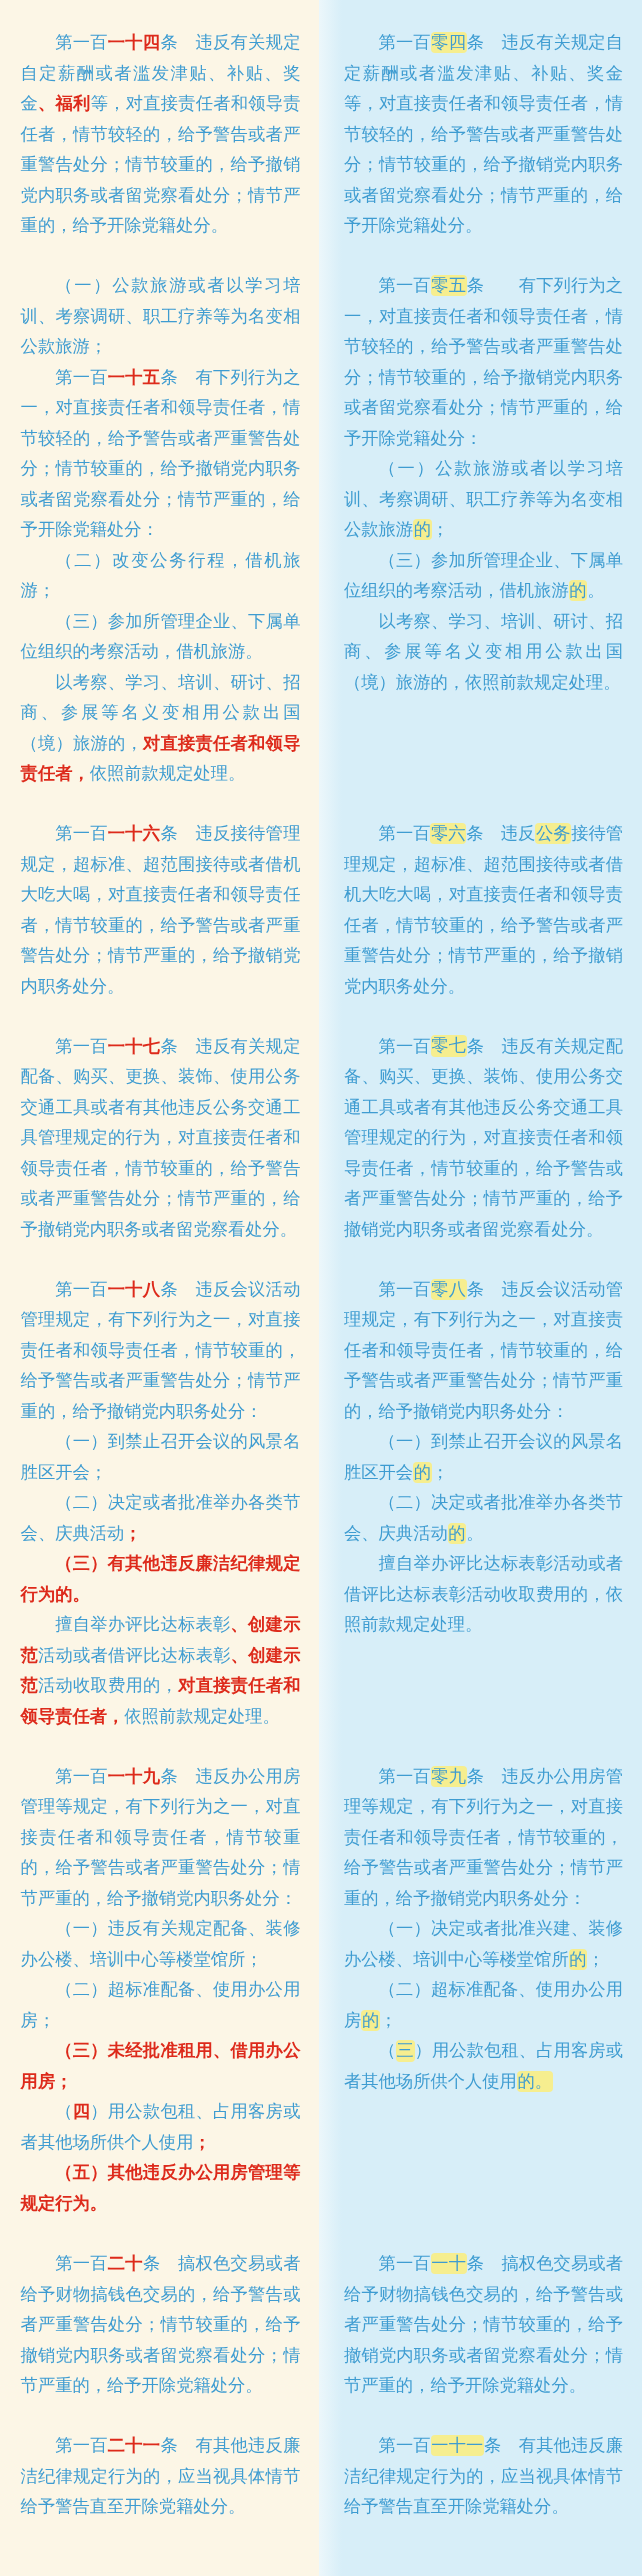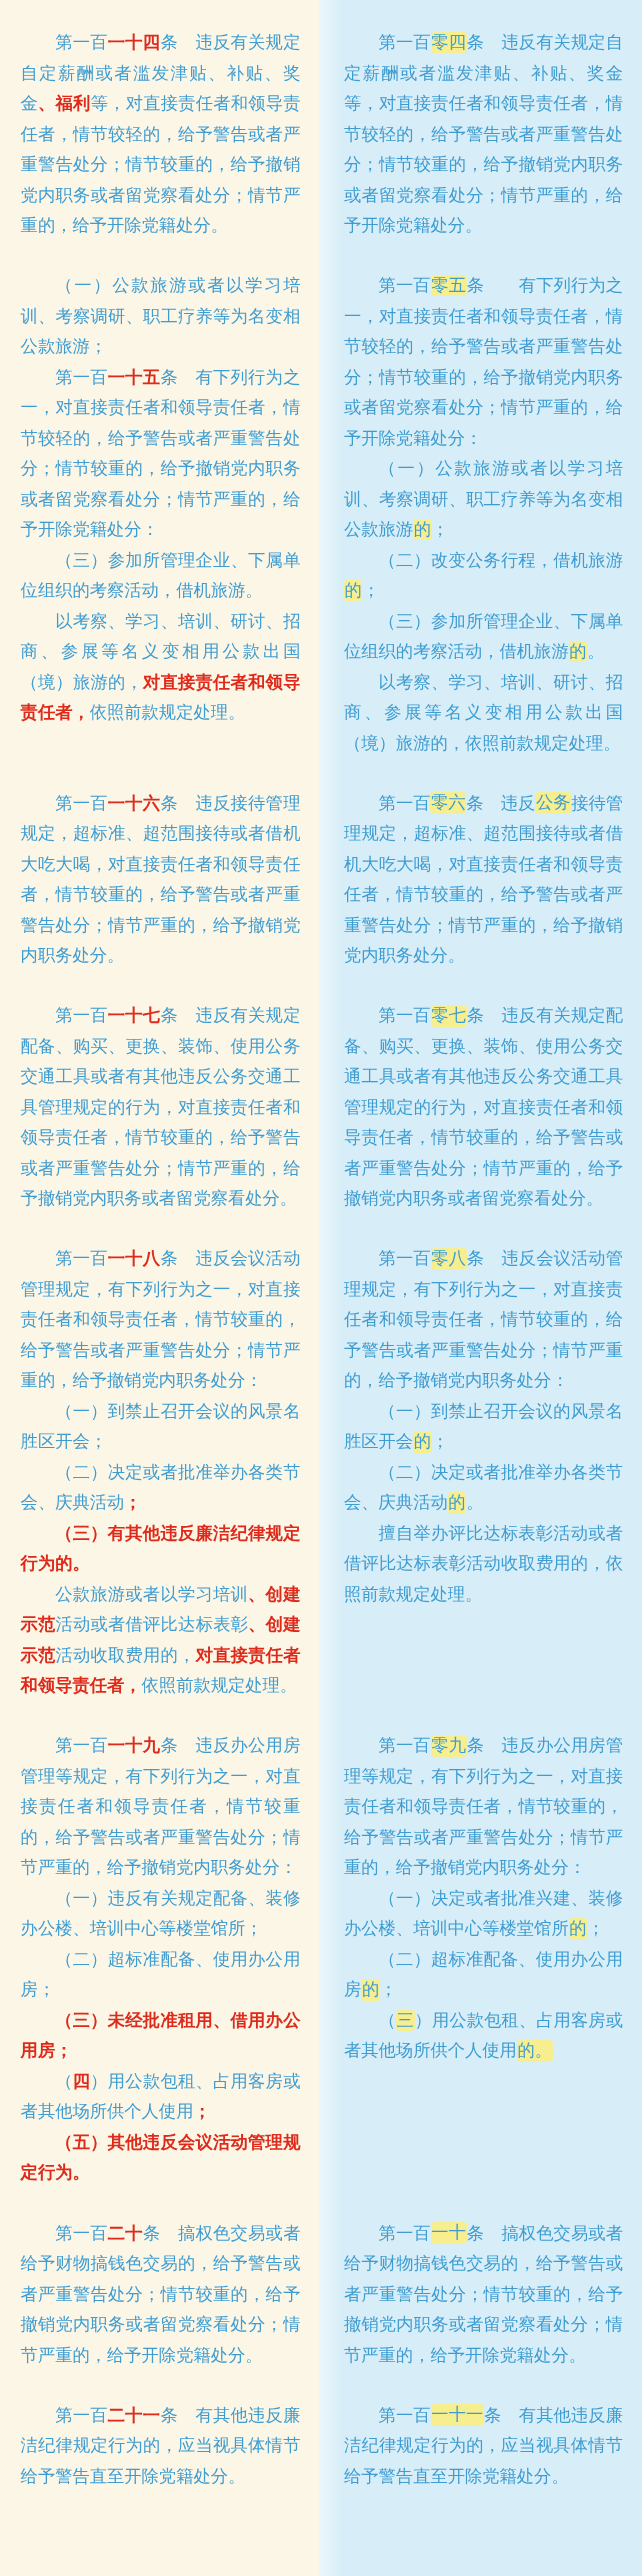--- a/index.html
+++ b/index.html
@@ -73,62 +73,62 @@
   <div class="grid">
       <div class="cell left first">
         <p class="para"><span>第一百</span><span class="em-red">一十四</span><span>条　违反有关规定自定薪酬或者滥发津贴、补贴、奖金</span><span class="em-red">、福利</span><span>等，对直接责任者和领导责任者，情节较轻的，给予警告或者严重警告处分；情节较重的，给予撤销党内职务或者留党察看处分；情节严重的，给予开除党籍处分。</span></p>
       </div>
       <div class="cell right first">
         <p class="para"><span>第一百</span><span class="hl">零四</span><span>条　违反有关规定自定薪酬或者滥发津贴、补贴、奖金等，对直接责任者和领导责任者，情节较轻的，给予警告或者严重警告处分；情节较重的，给予撤销党内职务或者留党察看处分；情节严重的，给予开除党籍处分。</span></p>
       </div>
       <div class="cell left">
         <p class="para"><span>（一）公款旅游或者以学习培训、考察调研、职工疗养等为名变相公款旅游；</span></p>
         <p class="para"><span>第一百</span><span class="em-red">一十五</span><span>条　有下列行为之一，对直接责任者和领导责任者，情节较轻的，给予警告或者严重警告处分；情节较重的，给予撤销党内职务或者留党察看处分；情节严重的，给予开除党籍处分：</span></p>
+        <p class="para"><span>（二）改变公务行程，借机旅游；</span></p>
         <p class="para"><span>（三）参加所管理企业、下属单位组织的考察活动，借机旅游。</span></p>
         <p class="para"><span>以考察、学习、培训、研讨、招商、参展等名义变相用公款出国（境）旅游的，</span><span class="em-red">对直接责任者和领导责任者，</span><span>依照前款规定处理。</span></p>
       </div>
       <div class="cell right">
         <p class="para"><span>第一百</span><span class="hl">零五</span><span>条　　有下列行为之一，对直接责任者和领导责任者，情节较轻的，给予警告或者严重警告处分；情节较重的，给予撤销党内职务或者留党察看处分；情节严重的，给予开除党籍处分：</span></p>
         <p class="para"><span>（一）公款旅游或者以学习培训、考察调研、职工疗养等为名变相公款旅游</span><span class="hl">的</span><span>；</span></p>
-        <p class="para"><span>（二）改变公务行程，借机旅游</span><span class="hl">的</span><span>；</span></p>
         <p class="para"><span>（三）参加所管理企业、下属单位组织的考察活动，借机旅游</span><span class="hl">的</span><span>。</span></p>
         <p class="para"><span>以考察、学习、培训、研讨、招商、参展等名义变相用公款出国（境）旅游的，依照前款规定处理。</span></p>
       </div>
       <div class="cell left">
         <p class="para"><span>第一百</span><span class="em-red">一十六</span><span>条　违反接待管理规定，超标准、超范围接待或者借机大吃大喝，对直接责任者和领导责任者，情节较重的，给予警告或者严重警告处分；情节严重的，给予撤销党内职务处分。</span></p>
       </div>
       <div class="cell right">
         <p class="para"><span>第一百</span><span class="hl">零六</span><span>条　违反</span><span class="hl">公务</span><span>接待管理规定，超标准、超范围接待或者借机大吃大喝，对直接责任者和领导责任者，情节较重的，给予警告或者严重警告处分；情节严重的，给予撤销党内职务处分。</span></p>
       </div>
       <div class="cell left">
         <p class="para"><span>第一百</span><span class="em-red">一十七</span><span>条　违反有关规定配备、购买、更换、装饰、使用公务交通工具或者有其他违反公务交通工具管理规定的行为，对直接责任者和领导责任者，情节较重的，给予警告或者严重警告处分；情节严重的，给予撤销党内职务或者留党察看处分。</span></p>
       </div>
       <div class="cell right">
         <p class="para"><span>第一百</span><span class="hl">零七</span><span>条　违反有关规定配备、购买、更换、装饰、使用公务交通工具或者有其他违反公务交通工具管理规定的行为，对直接责任者和领导责任者，情节较重的，给予警告或者严重警告处分；情节严重的，给予撤销党内职务或者留党察看处分。</span></p>
       </div>
       <div class="cell left">
         <p class="para"><span>第一百</span><span class="em-red">一十八</span><span>条　违反会议活动管理规定，有下列行为之一，对直接责任者和领导责任者，情节较重的，给予警告或者严重警告处分；情节严重的，给予撤销党内职务处分：</span></p>
         <p class="para"><span>（一）到禁止召开会议的风景名胜区开会；</span></p>
         <p class="para"><span>（二）决定或者批准举办各类节会、庆典活动</span><span class="em-red">；</span></p>
         <p class="para"><span class="em-red">（三）有其他违反廉洁纪律规定行为的。</span></p>
-        <p class="para"><span>公款旅游或者以学习培训</span><span class="em-red">、创建示范</span><span>活动或者借评比达标表彰</span><span class="em-red">、创建示范</span><span>活动收取费用的，</span><span class="em-red">对直接责任者和领导责任者，</span><span>依照前款规定处理。</span></p>
+        <p class="para"><span>擅自举办评比达标表彰</span><span class="em-red">、创建示范</span><span>活动或者借评比达标表彰</span><span class="em-red">、创建示范</span><span>活动收取费用的，</span><span class="em-red">对直接责任者和领导责任者，</span><span>依照前款规定处理。</span></p>
       </div>
       <div class="cell right">
         <p class="para"><span>第一百</span><span class="hl">零八</span><span>条　违反会议活动管理规定，有下列行为之一，对直接责任者和领导责任者，情节较重的，给予警告或者严重警告处分；情节严重的，给予撤销党内职务处分：</span></p>
         <p class="para"><span>（一）到禁止召开会议的风景名胜区开会</span><span class="hl">的</span><span>；</span></p>
         <p class="para"><span>（二）决定或者批准举办各类节会、庆典活动</span><span class="hl">的</span><span>。</span></p>
         <p class="para"><span>擅自举办评比达标表彰活动或者借评比达标表彰活动收取费用的，依照前款规定处理。</span></p>
       </div>
       <div class="cell left">
         <p class="para"><span>第一百</span><span class="em-red">一十九</span><span>条　违反办公用房管理等规定，有下列行为之一，对直接责任者和领导责任者，情节较重的，给予警告或者严重警告处分；情节严重的，给予撤销党内职务处分：</span></p>
         <p class="para"><span>（一）违反有关规定配备、装修办公楼、培训中心等楼堂馆所；</span></p>
         <p class="para"><span>（二）超标准配备、使用办公用房；</span></p>
         <p class="para"><span class="em-red">（三）未经批准租用、借用办公用房；</span></p>
         <p class="para"><span>（</span><span class="em-red">四</span><span>）用公款包租、占用客房或者其他场所供个人使用</span><span class="em-red">；</span></p>
-        <p class="para"><span class="em-red">（五）其他违反会议活动管理规定行为。</span></p>
+        <p class="para"><span class="em-red">（五）其他违反办公用房管理等规定行为。</span></p>
       </div>
       <div class="cell right">
         <p class="para"><span>第一百</span><span class="hl">零九</span><span>条　违反办公用房管理等规定，有下列行为之一，对直接责任者和领导责任者，情节较重的，给予警告或者严重警告处分；情节严重的，给予撤销党内职务处分：</span></p>
         <p class="para"><span>（一）决定或者批准兴建、装修办公楼、培训中心等楼堂馆所</span><span class="hl">的</span><span>；</span></p>
         <p class="para"><span>（二）超标准配备、使用办公用房</span><span class="hl">的</span><span>；</span></p>
         <p class="para"><span>（</span><span class="hl">三</span><span>）用公款包租、占用客房或者其他场所供个人使用</span><span class="hl">的。</span></p>
       </div>
       <div class="cell left">
         <p class="para"><span>第一百</span><span class="em-red">二十</span><span>条　搞权色交易或者给予财物搞钱色交易的，给予警告或者严重警告处分；情节较重的，给予撤销党内职务或者留党察看处分；情节严重的，给予开除党籍处分。</span></p>
       </div>

